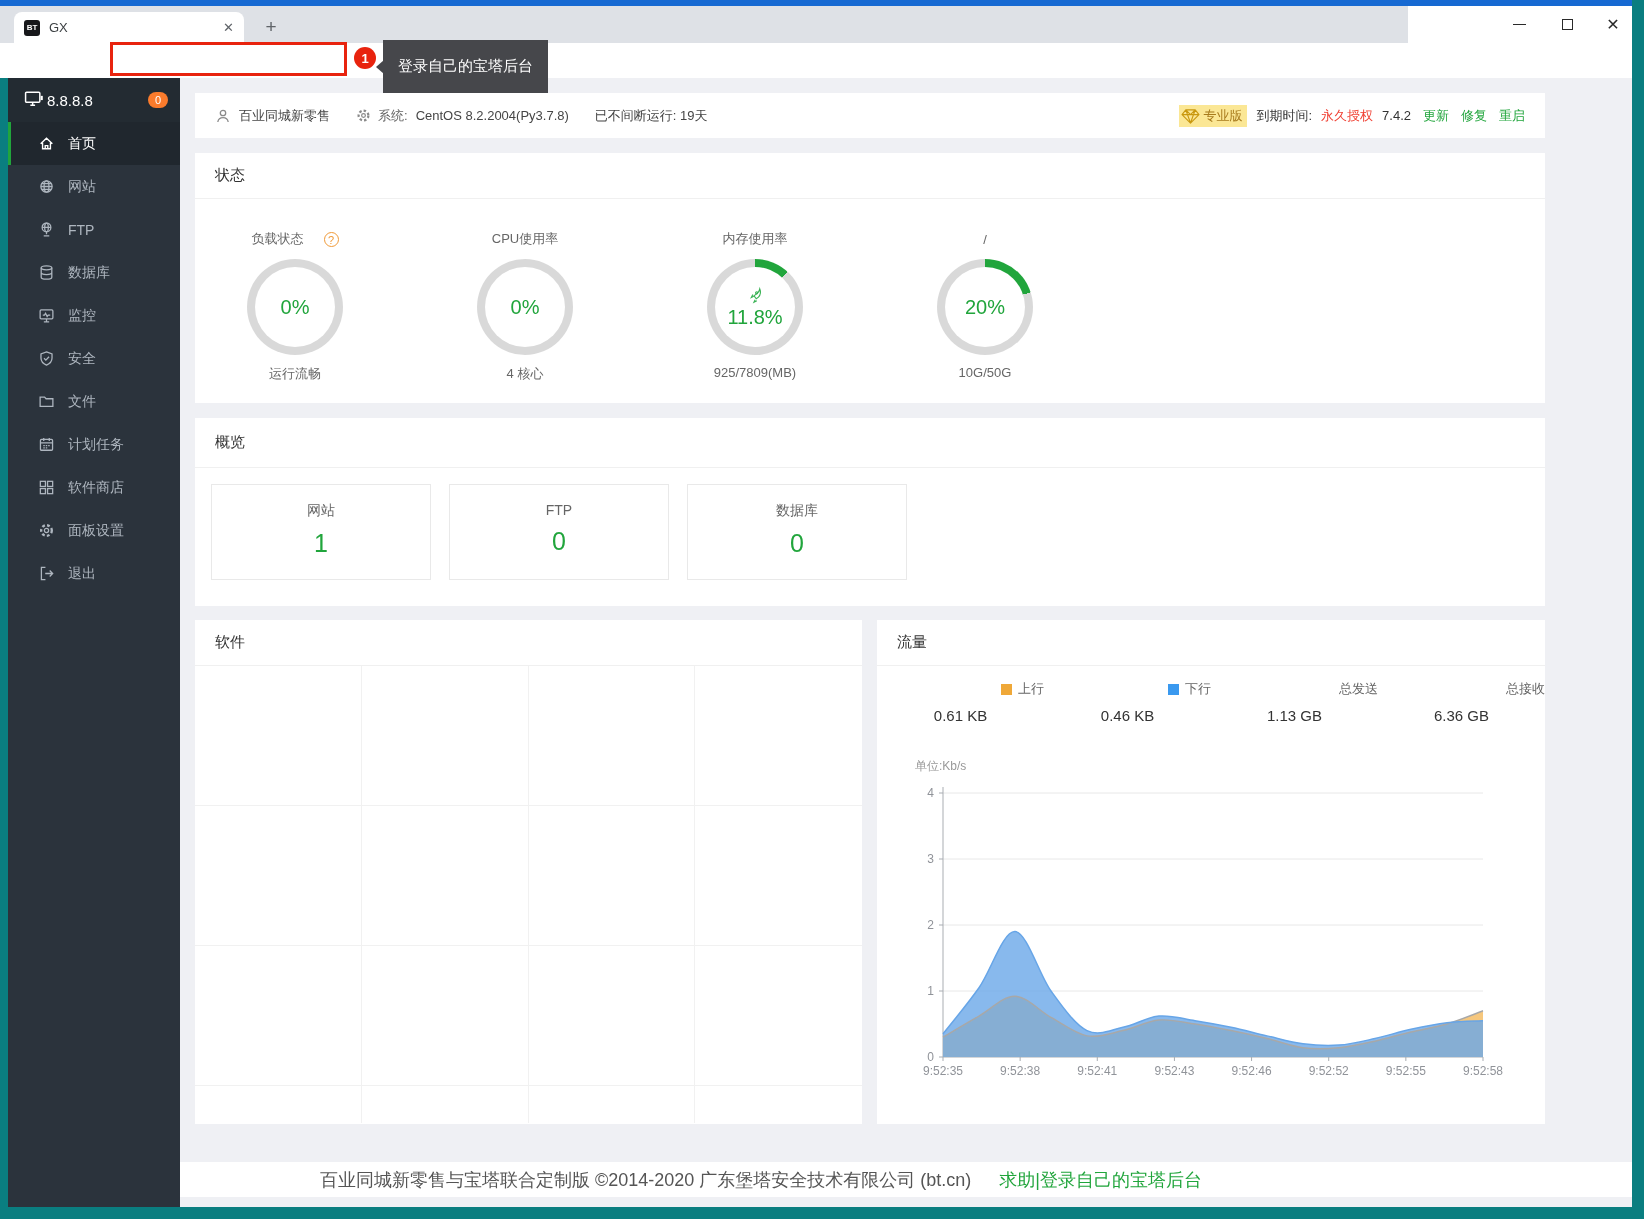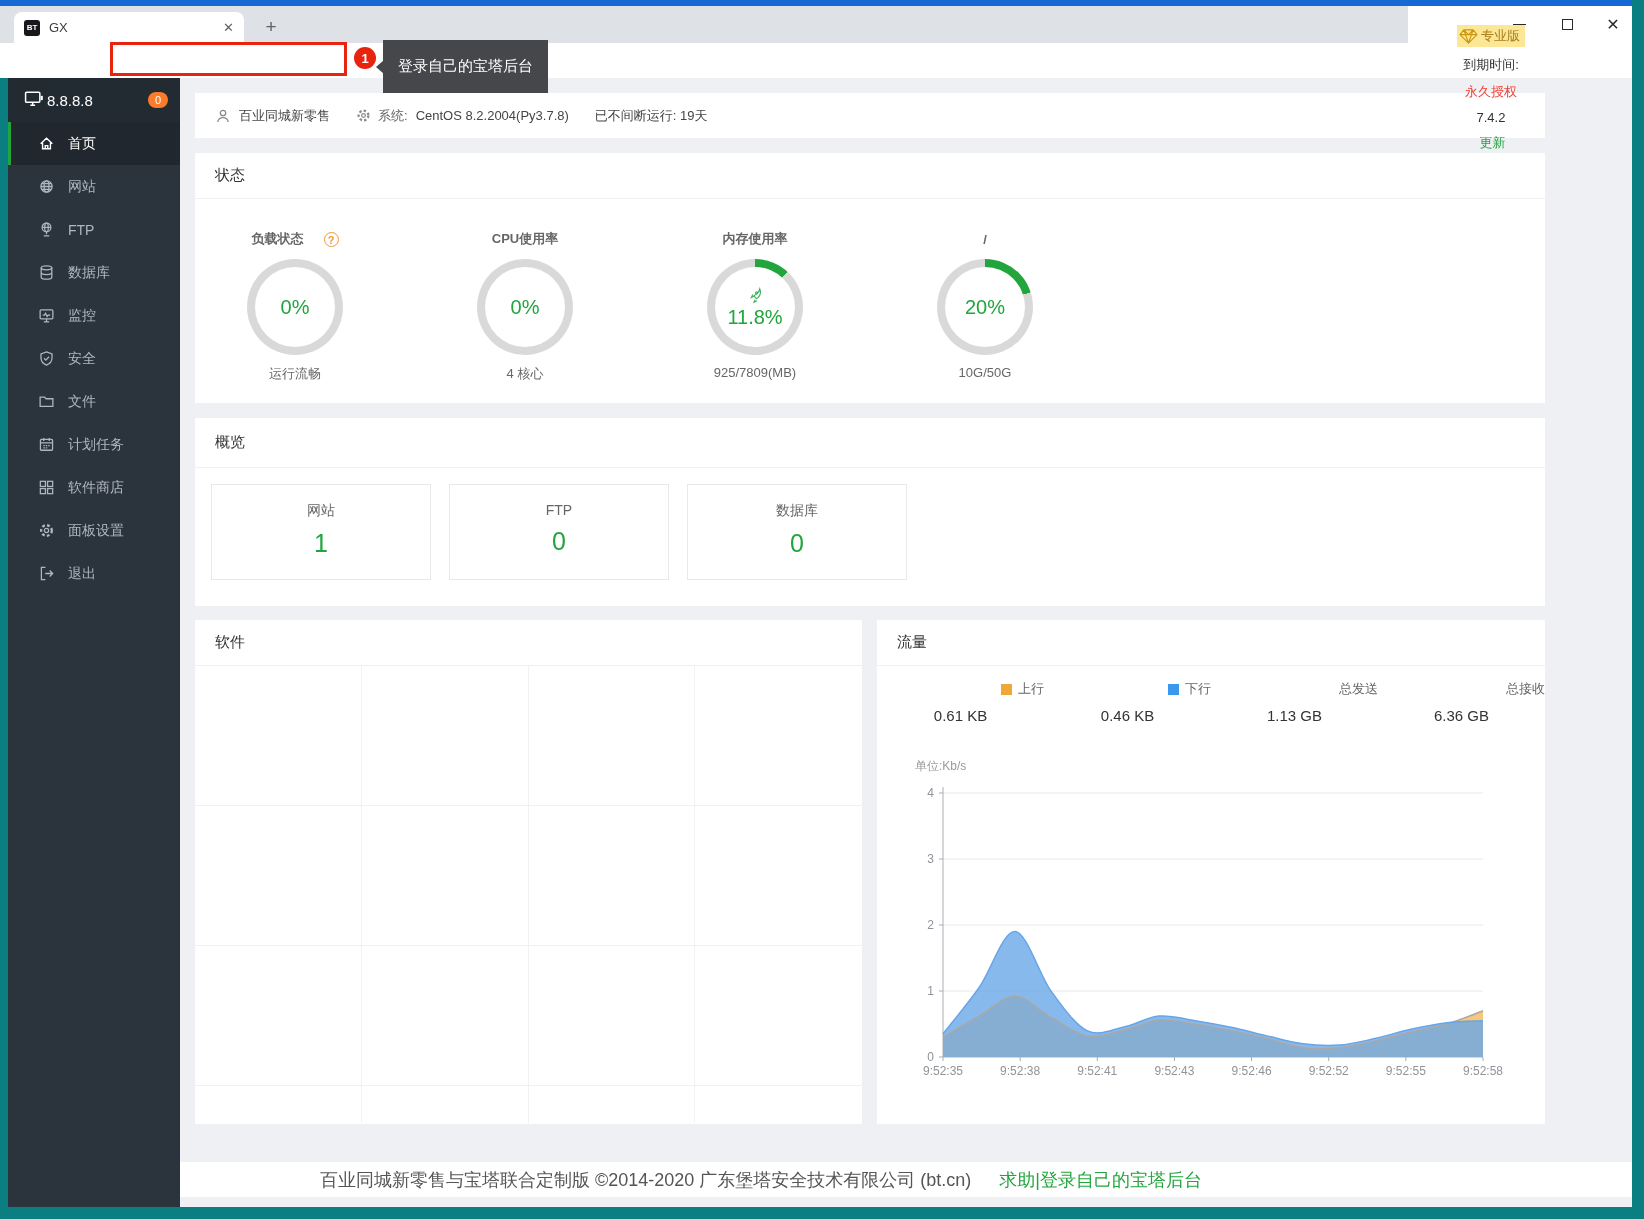--- a/index.html
+++ b/index.html
@@ -47,29 +47,29 @@
   .side-item svg{stroke:currentColor;}
 
   
   .main{position:absolute;left:180px;top:78px;width:1452px;height:1129px;background:#eff0f4;}
   .panel{position:absolute;background:#fff;}
   .p-head{height:46px;border-bottom:1px solid #f0f0f0;display:flex;align-items:center;padding:0 20px;font-size:15px;color:#333;}
 
   .infobar{position:absolute;left:15px;top:15px;width:1350px;height:45px;background:#fff;display:flex;align-items:center;padding:0 20px;font-size:13px;color:#454545;}
   .infobar .sep{width:26px;}
   .ib-label{color:#666;}
-  .ib-right{margin-left:auto;display:flex;align-items:center;gap:9px;flex-direction:column;}
+  .ib-right{margin-left:auto;display:flex;align-items:center;gap:9px;}
   .edition{background:#fbe795;color:#a87b1d;padding:2px 5px 2px 2px;font-size:13px;display:flex;align-items:center;}
   .expire-red{color:var(--expire_red,#f04134);}
   .green-link{color:var(--accent,#21a53c);text-decoration:none;margin-left:3px;cursor:pointer;}
 
   
   .gauges{display:flex;gap:30px;padding:30px 0 0 0;}
   .gauge{width:200px;text-align:center;}
-  .g-title{font-size:13px;color:#666;height:20px;display:flex;align-items:center;justify-content:center;gap:20px;font-weight:bold;}
+  .g-title{font-size:13px;color:#666;height:20px;display:flex;align-items:center;justify-content:center;gap:20px;}
   .g-help{width:15px;height:15px;border:1px solid #f09a38;border-radius:50%;color:#f09a38;font-size:11px;line-height:14px;display:inline-block;cursor:pointer;}
   .g-ring{width:96px;height:96px;border-radius:50%;margin:10px auto 10px;position:relative;}
   .g-inner{position:absolute;left:8px;top:8px;width:80px;height:80px;background:#fff;border-radius:50%;display:flex;flex-direction:column;align-items:center;justify-content:center;}
   .g-value{color:var(--accent,#21a53c);font-size:20px;}
   .g-sub{font-size:13px;color:#666;margin-top:4px;}
   .g-rocket{height:20px;display:none;}
   .gauge.rocket .g-rocket{display:block;}
 
   
   .cards{display:flex;gap:18px;padding:16px;}

